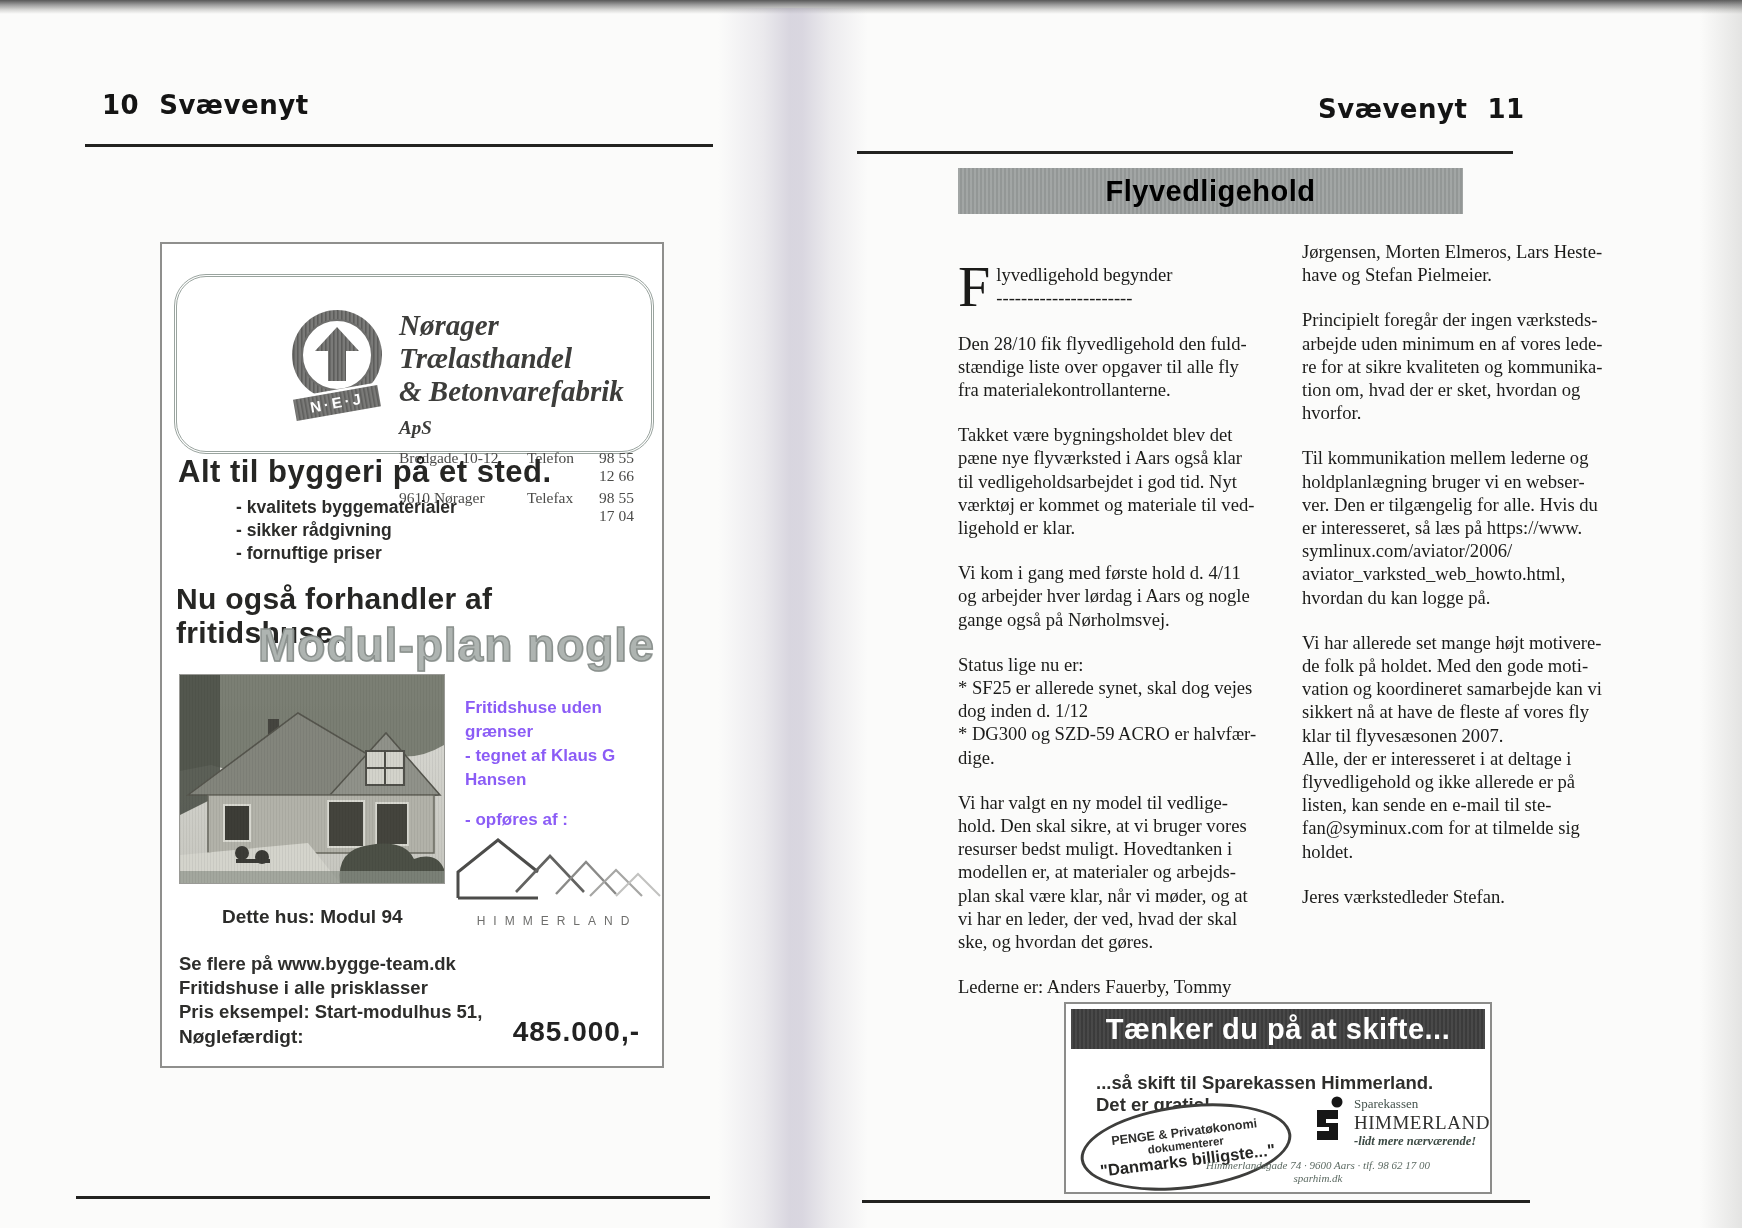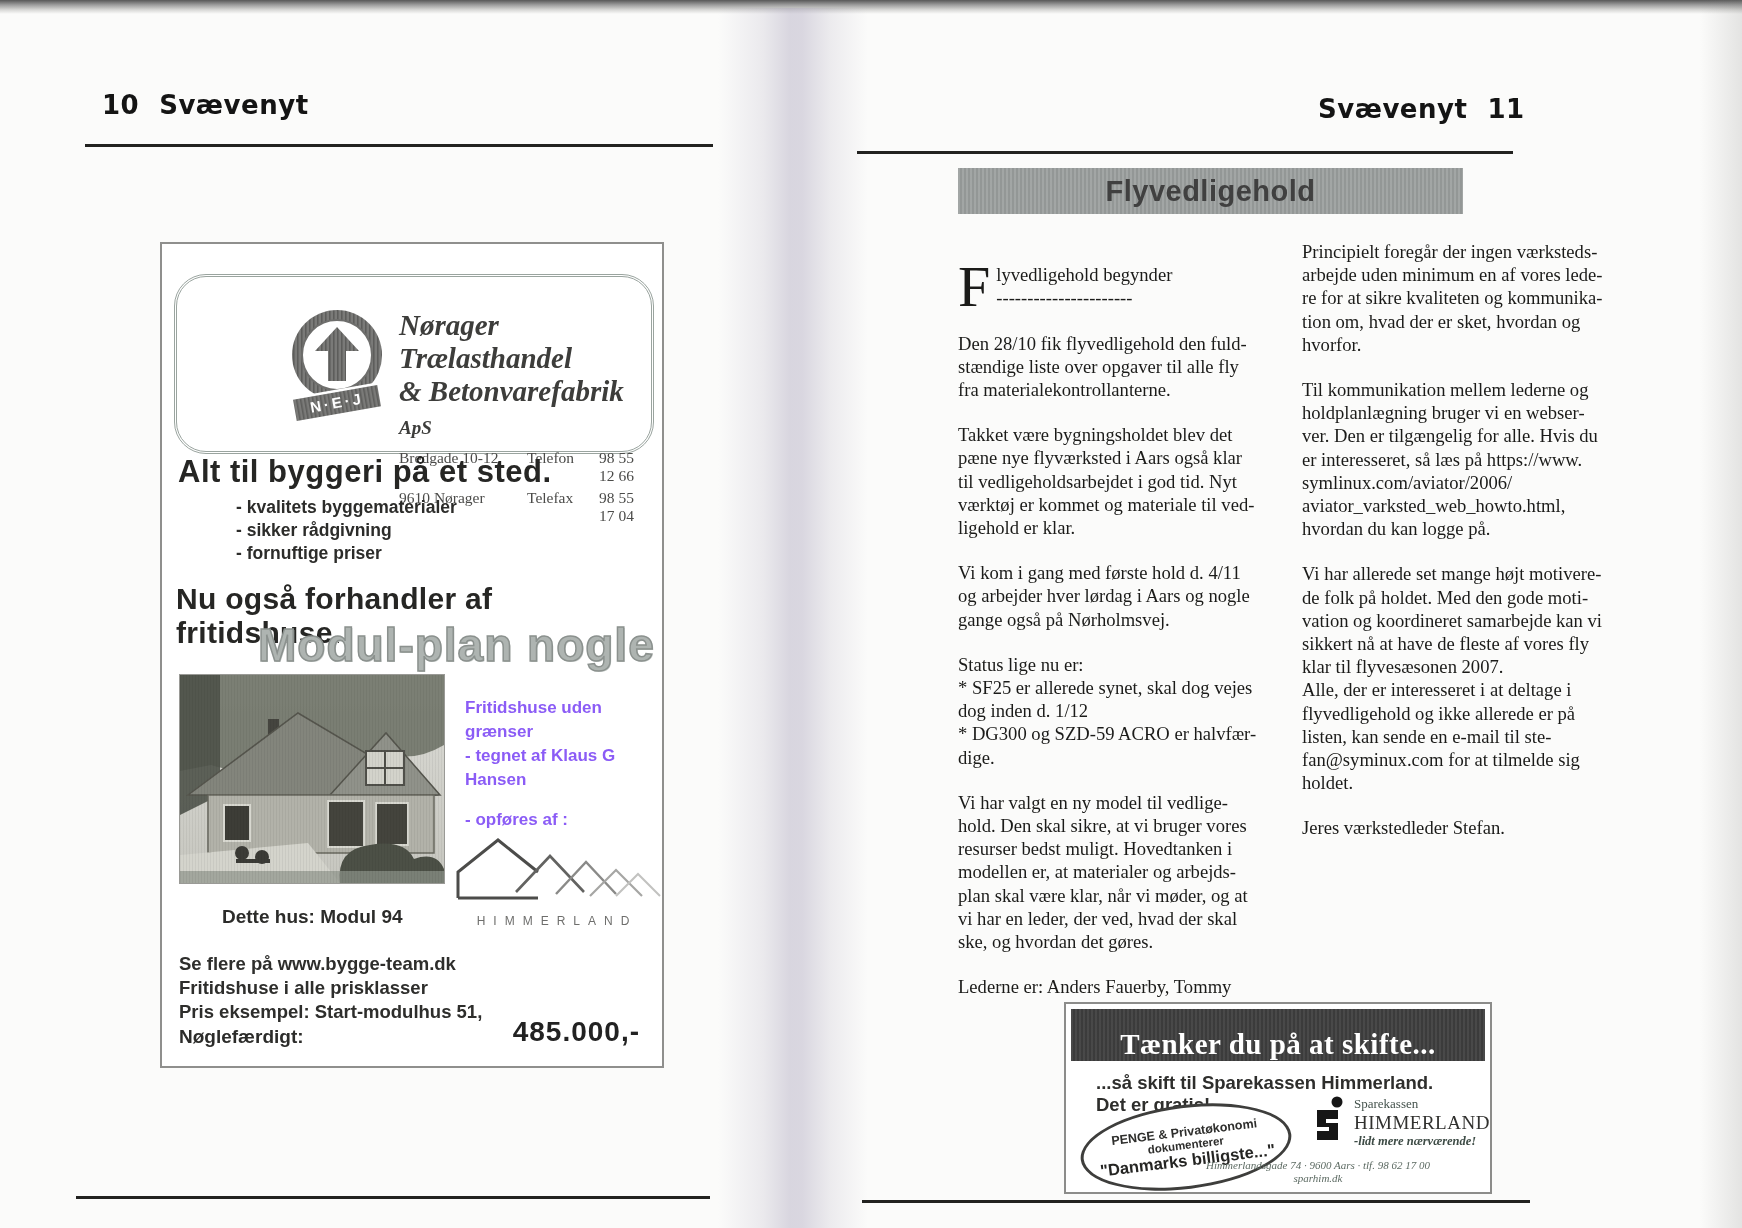--- a/index.html
+++ b/index.html
@@ -46,30 +46,30 @@
     border-bottom:2px dotted #9a9a98;padding-bottom:4px;}
   .bt-word .w1{color:#4d4d4b;}
   .bt-word .w2{color:#9eb4af;}
   .bt-region{font-size:12px;letter-spacing:8px;color:#6e6e6c;margin-top:10px;}
 
   
   .banner{left:958px;top:168px;width:505px;height:46px;background:#9b9f9e;
     display:flex;align-items:center;justify-content:center;}
   .banner:after{content:"";position:absolute;inset:0;
     background:repeating-linear-gradient(90deg,rgba(255,255,255,.07) 0 2px,rgba(0,0,0,.05) 2px 4px);}
-  .banner-title{color:#404040;font-size:29px;font-weight:800;letter-spacing:.5px;position:relative;z-index:1;}
+  .banner-title{color:#000000;font-size:29px;font-weight:800;letter-spacing:.5px;position:relative;z-index:1;}
   .col{font-family:"Liberation Serif","DejaVu Serif",serif;font-size:18.6px;line-height:23.2px;color:#1b1b19;}
   .para{white-space:pre-line;margin:0 0 22px 0;}
   .dropcap{float:left;font-size:58px;line-height:44px;padding:2px 6px 0 0;font-weight:500;}
   .intro-rest{white-space:pre-line;}
 
   
   .bank-box{left:1064px;top:1002px;width:424px;height:188px;border:2px solid #8c8c8a;background:#fff;}
-  .bank-bar{left:5px;top:5px;width:414px;height:52px;background:#3f3f3f;
-    display:flex;align-items:flex-end;justify-content:center;font-family:Liberation Serif, serif;}
+  .bank-bar{left:5px;top:5px;width:414px;height:40px;background:#3f3f3f;
+    display:flex;align-items:center;justify-content:center;}
   .bank-bar:after{content:"";position:absolute;inset:0;
     background:repeating-linear-gradient(90deg,rgba(255,255,255,.05) 0 2px,rgba(0,0,0,.06) 2px 4px);}
   .bank-title{color:#fff;font-size:29px;font-weight:800;letter-spacing:.5px;position:relative;z-index:1;}
   .bank-line{font-size:18.5px;font-weight:800;color:#2e2e2c;}
   .stamp{left:14px;top:101px;width:206px;height:78px;border:3px solid #3e3e3c;border-radius:50%;
     transform:rotate(-7deg);display:flex;flex-direction:column;align-items:center;justify-content:center;background:#fff;}
   .stamp .s1{font-size:12.5px;font-weight:800;color:#2e2e2c;}
   .stamp .s2{font-size:11.5px;font-weight:600;color:#2e2e2c;}
   .stamp .s3{font-size:16.5px;font-weight:800;color:#252523;}
   .bank-id{left:246px;top:92px;width:170px;display:grid;grid-template-columns:36px auto;column-gap:6px;}
@@ -230,20 +230,22 @@
 hold. Den skal sikre, at vi bruger vores
 resurser bedst muligt. Hovedtanken i
 modellen er, at materialer og arbejds-
 plan skal være klar, når vi møder, og at
 vi har en leder, der ved, hvad der skal
 ske, og hvordan det gøres.</div>
     <div class="para">Lederne er: Anders Fauerby, Tommy</div>
   </div>
 
   <div class="abs col" style="left:1302px;top:240px;width:370px;">
+    <div class="para">Jørgensen, Morten Elmeros, Lars Heste-
+have og Stefan Pielmeier.</div>
     <div class="para">Principielt foregår der ingen værksteds-
 arbejde uden minimum en af vores lede-
 re for at sikre kvaliteten og kommunika-
 tion om, hvad der er sket, hvordan og
 hvorfor.</div>
     <div class="para">Til kommunikation mellem lederne og
 holdplanlægning bruger vi en webser-
 ver. Den er tilgængelig for alle. Hvis du
 er interesseret, så læs på https://www.
 symlinux.com/aviator/2006/

